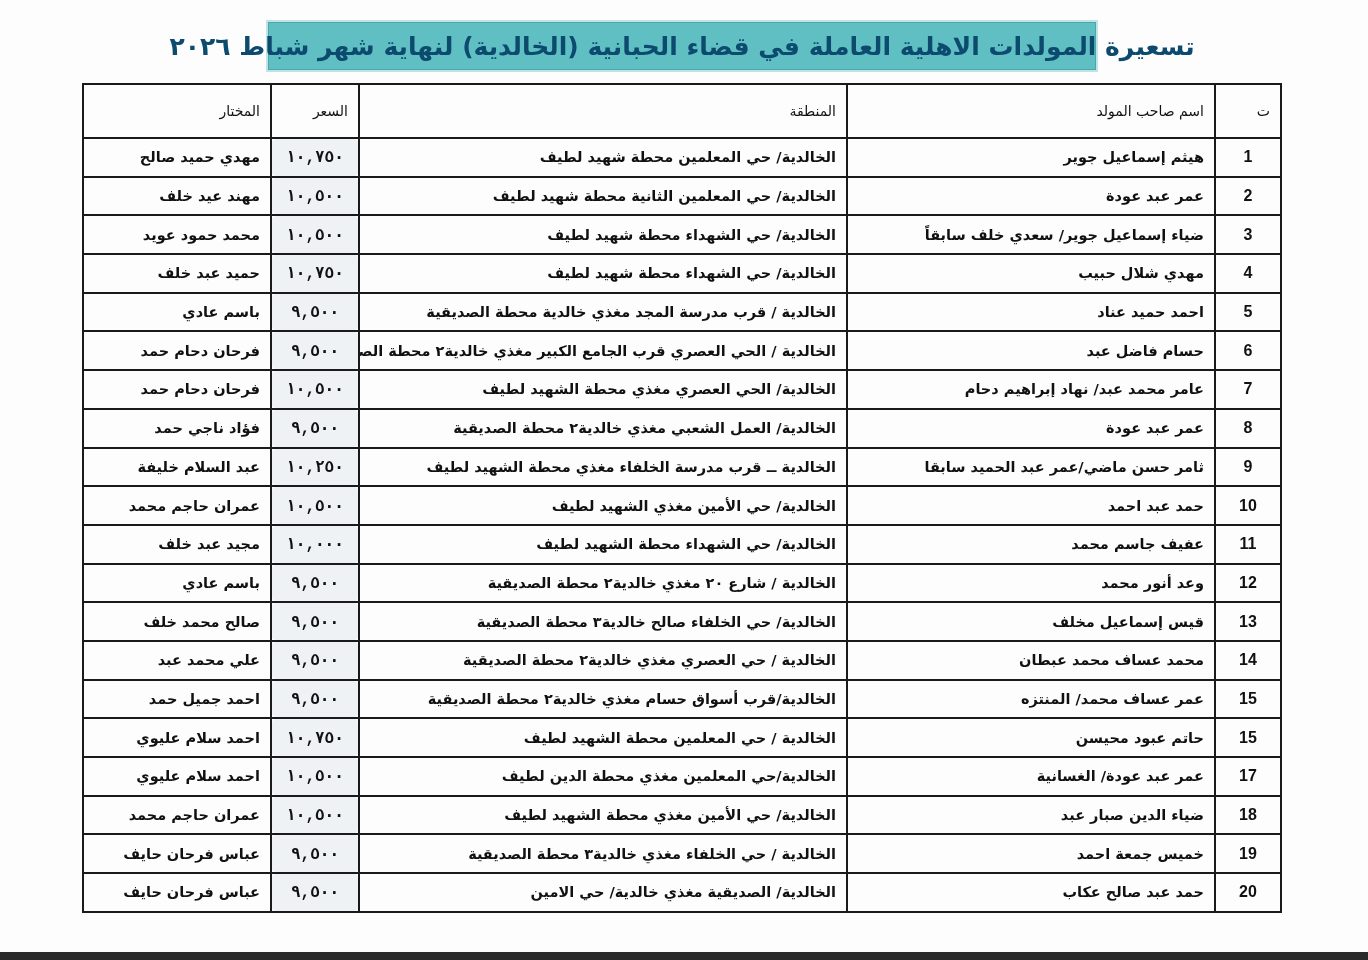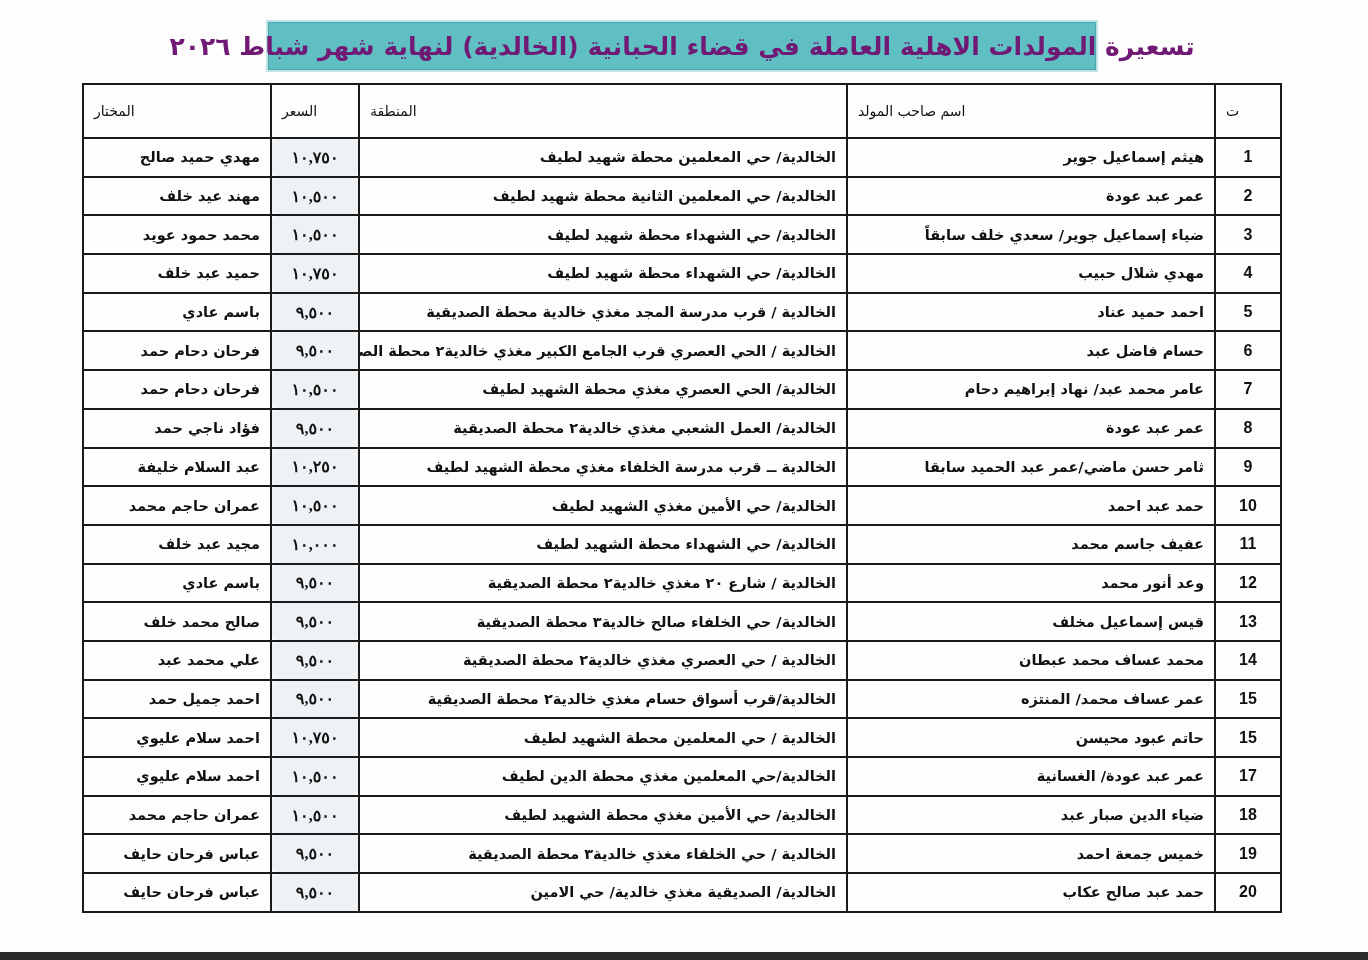--- a/index.html
+++ b/index.html
@@ -8,38 +8,38 @@
     font-family: "DejaVu Sans", "Liberation Sans", sans-serif;
   }
   .title-box {
     position: absolute; left: 268px; top: 22px; width: 826px; height: 46px;
     background: #5fbfc2; border: 1px solid #4aa7ab;
     box-shadow: 0 0 0 2px #bfe4e5;
     display: flex; align-items: center; justify-content: center;
   }
   .title-text {
     direction: rtl; font-family: "DejaVu Sans", sans-serif; font-weight: bold;
-    font-size: 25px; color: #701a75; letter-spacing: 0px; white-space: nowrap;
+    font-size: 25px; color: #0c4a6e; letter-spacing: 0px; white-space: nowrap;
   }
   .table-wrap {
     position: absolute; left: 82px; top: 83px; width: 1198px;
   }
   table {
     width: 1198px; border-collapse: collapse; direction: rtl; table-layout: fixed;
     border: 2.5px solid #111;
   }
   th, td {
     border: 2px solid #1a1a1a; height: 36.7px; padding: 0 10px;
     font-size: 14.5px; color: #111; font-weight: bold; white-space: nowrap; overflow: hidden;
   }
-  th { height: 52px; font-weight: normal; font-size: 14px; text-align: left; }
+  th { height: 52px; font-weight: normal; font-size: 14px; text-align: right; }
   td.num { text-align: center; font-family: "Liberation Sans", sans-serif; font-size: 16px; }
   td.owner { }
   td.area { text-align: right; }
-  td.price { text-align: center; background: #eef2f5; font-family: Liberation Serif, serif; letter-spacing: 1px; font-size: 16px; border-radius: 8px; }
+  td.price { text-align: center; background: #eef2f5; font-family: Liberation Mono, monospace; letter-spacing: 1px; font-size: 16px; border-radius: 8px; }
   td.mukhtar { }
   col.c-num { width: 66px; }
   col.c-owner { width: 368px; }
   col.c-area { width: 488px; }
   col.c-price { width: 88px; }
   col.c-mukhtar { width: 188px; }
   .bottom-bar {
     position: absolute; left: 0; top: 952px; width: 1368px; height: 8px; background: #2a2a2a;
   }
 </style>

